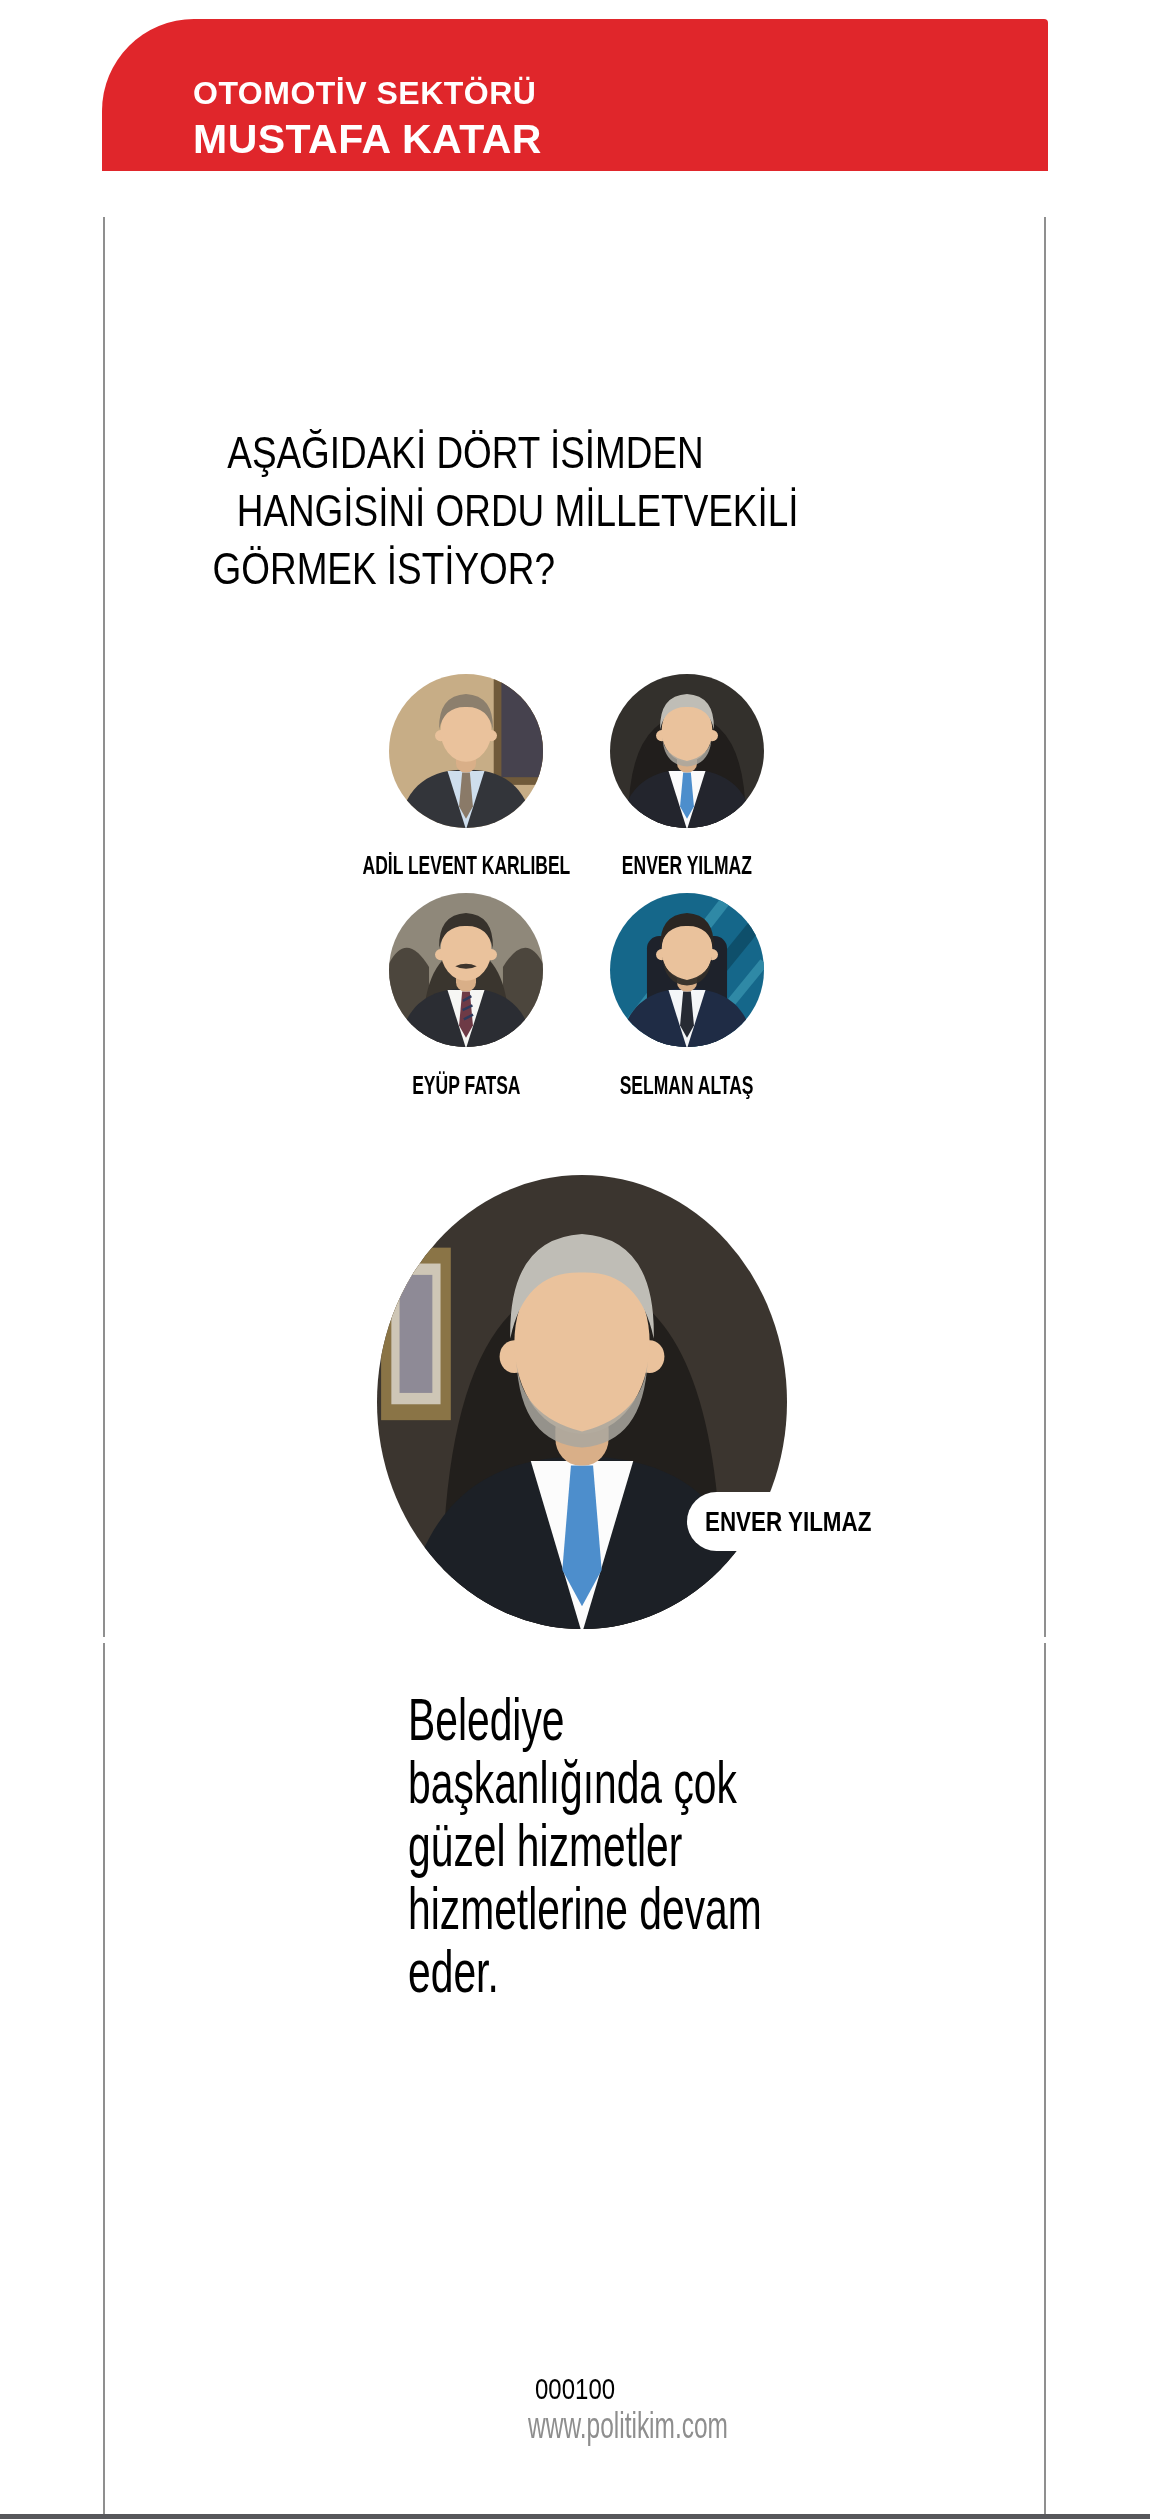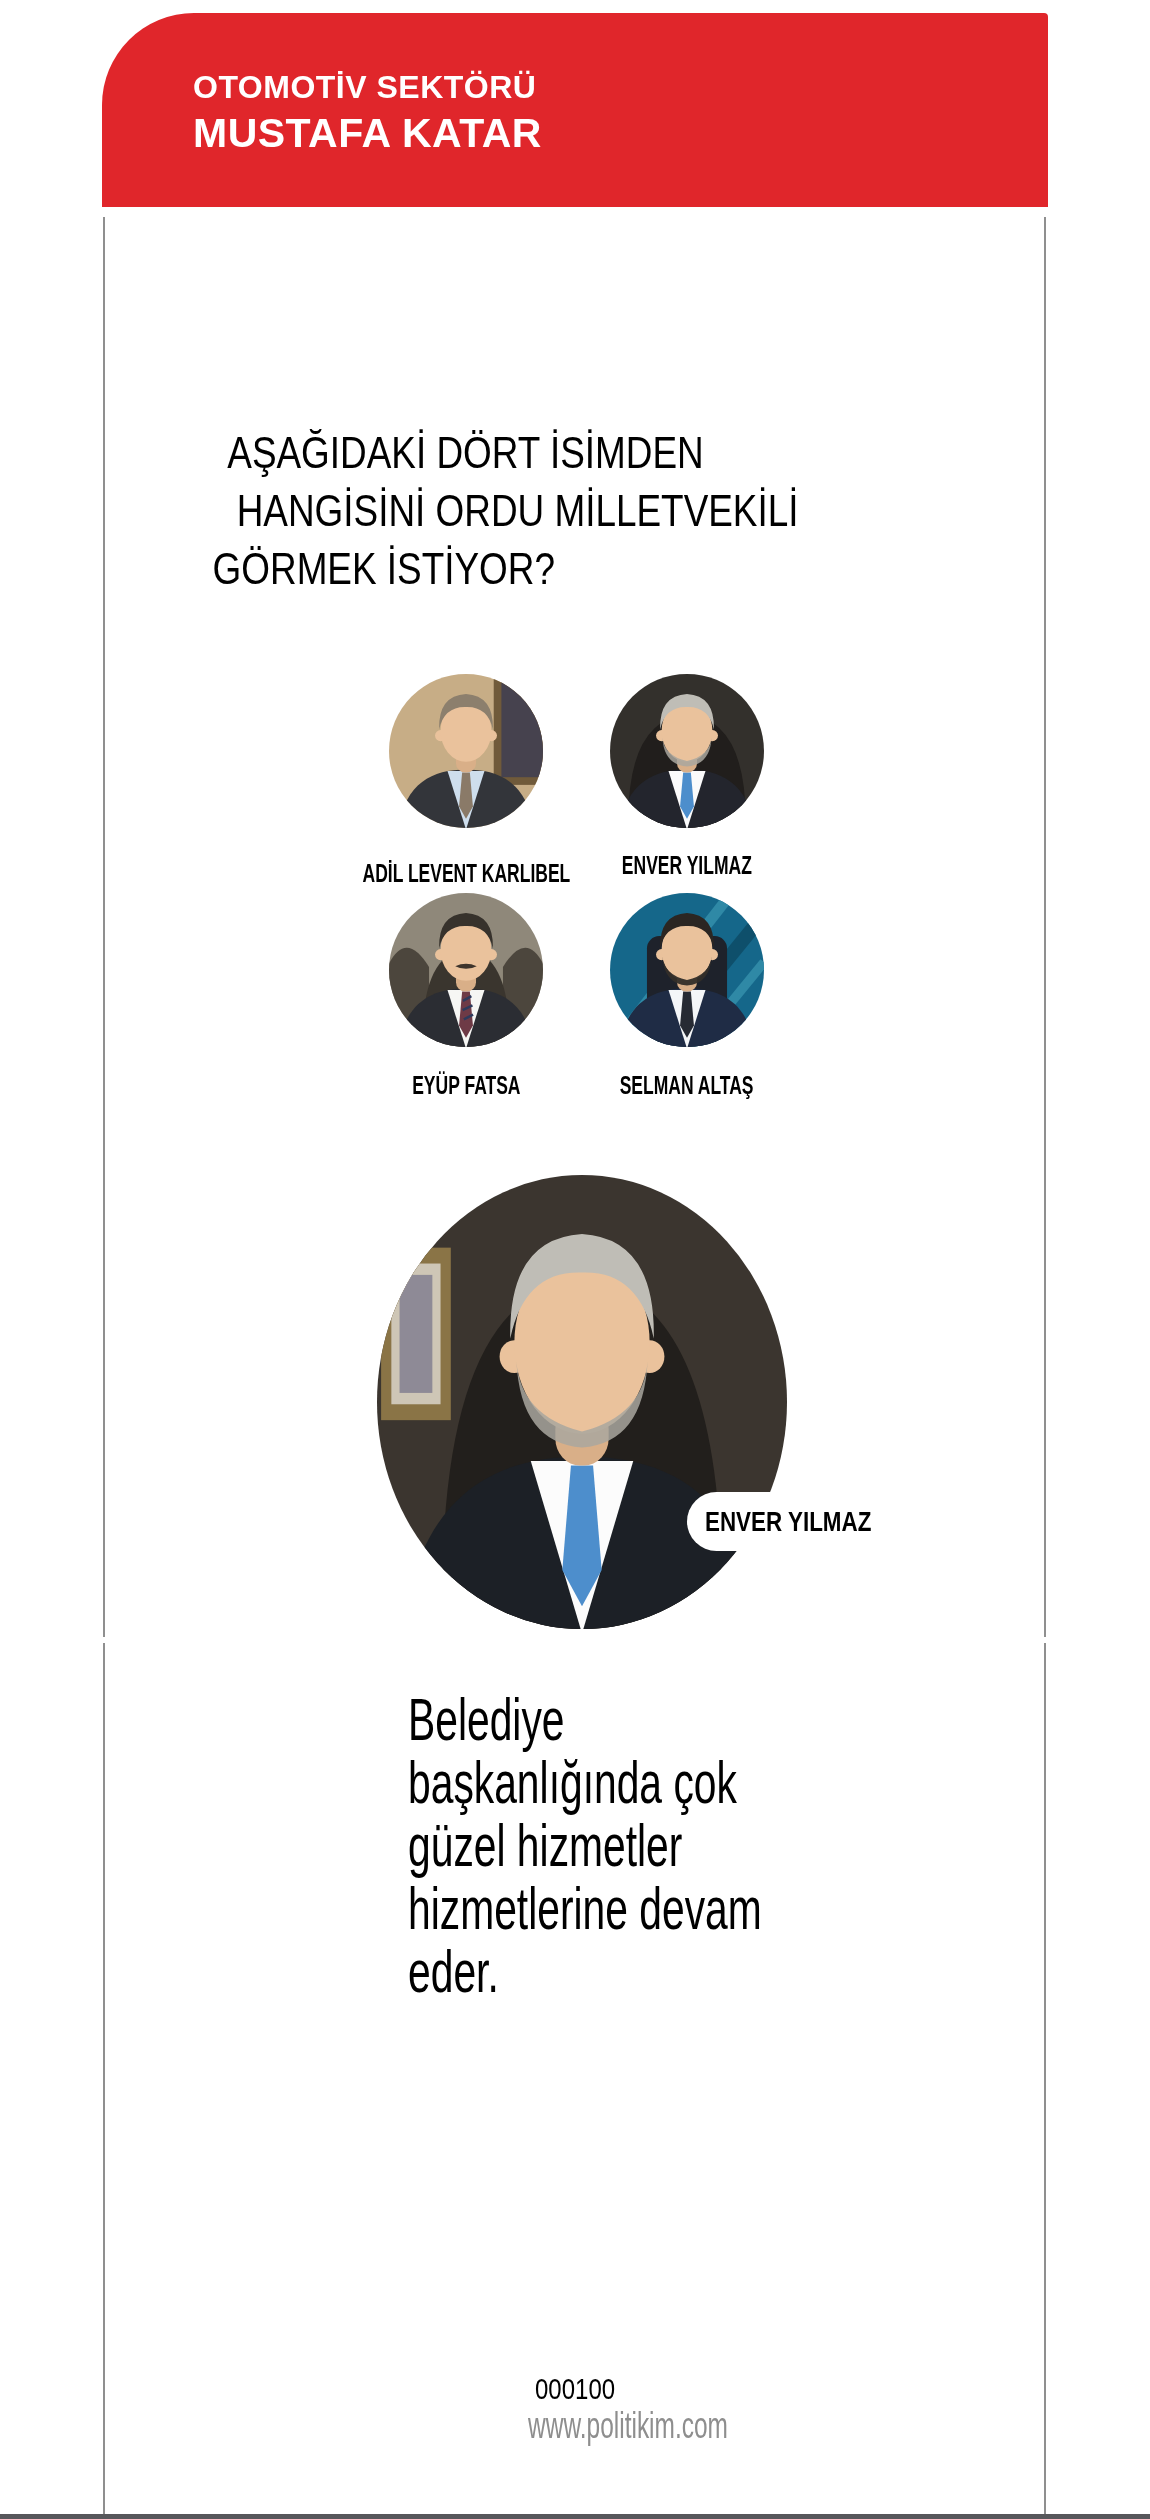--- a/index.html
+++ b/index.html
@@ -1,20 +1,20 @@
 <!DOCTYPE html>
 <html><head>
 <meta charset="utf-8">
 <style>
   html,body{margin:0;padding:0;background:#ffffff;}
   .page{position:relative;width:1150px;height:2519px;background:#fff;
         font-family:"Liberation Sans", sans-serif;overflow:hidden;}
 
   
-  .hdr{position:absolute;left:102px;top:13px;width:946px;height:194px;
+  .hdr{position:absolute;left:102px;top:19px;width:946px;height:152px;
        border-radius:92px 4px 0 0;}
   .hdr-cat{position:absolute;left:91px;top:56px;font-size:32px;font-weight:700;
            color:#fff;letter-spacing:.5px;}
   .hdr-name{position:absolute;left:91px;top:97px;font-size:41px;font-weight:700;
             color:#fff;letter-spacing:.5px;}
 
   
   .vline{position:absolute;width:2px;}
 
   
@@ -85,21 +85,21 @@
       <path d="M6 101 C10 71 28 62 50 62 C72 62 90 71 94 101 Z" fill="#33353A"></path>
       <path d="M38 63 L50 101 L62 63 Z" fill="#CEDEED"></path>
       <path d="M47.5 64 L52.5 64 L54.5 86 L50 94 L45.5 86 Z" fill="#8A7A68"></path>
       <rect x="43.5" y="50" width="13" height="14" rx="6" fill="#D9AF88"></rect>
       <circle cx="33.5" cy="40" r="3.6" fill="#EAC29C"></circle>
         <circle cx="66.5" cy="40" r="3.6" fill="#EAC29C"></circle>
       <ellipse cx="50" cy="37" rx="16.5" ry="20" fill="#EAC29C"></ellipse>
       <path d="M32.5 36 Q32 14 50 13 Q68 14 67.5 36 Q64 21 50 21.5 Q36 21 32.5 36 Z" fill="#8C7F6D"></path>
     </svg>
   </div>
-  <div class="cand-name" style="left:316px;top:851px;margin-top:8px;">
+  <div class="cand-name" style="left:316px;top:851px;">
     <span>ADİL LEVENT KARLIBEL</span>
   </div>
 
   <div class="photo" style="left:610px;top:674px;">
     <svg viewBox="0 0 100 100" preserveAspectRatio="none">
       <rect width="100" height="100" fill="#33302C"></rect>
       <path d="M12 101 Q10 30 50 26 Q90 30 88 101 Z" fill="#211E1C"></path>
       <path d="M6 101 C10 71 28 62 50 62 C72 62 90 71 94 101 Z" fill="#23252D"></path>
       <path d="M38 63 L50 101 L62 63 Z" fill="#FBFBFB"></path>
       <path d="M47.5 64 L52.5 64 L54.5 86 L50 94 L45.5 86 Z" fill="#4D8ECC"></path>

